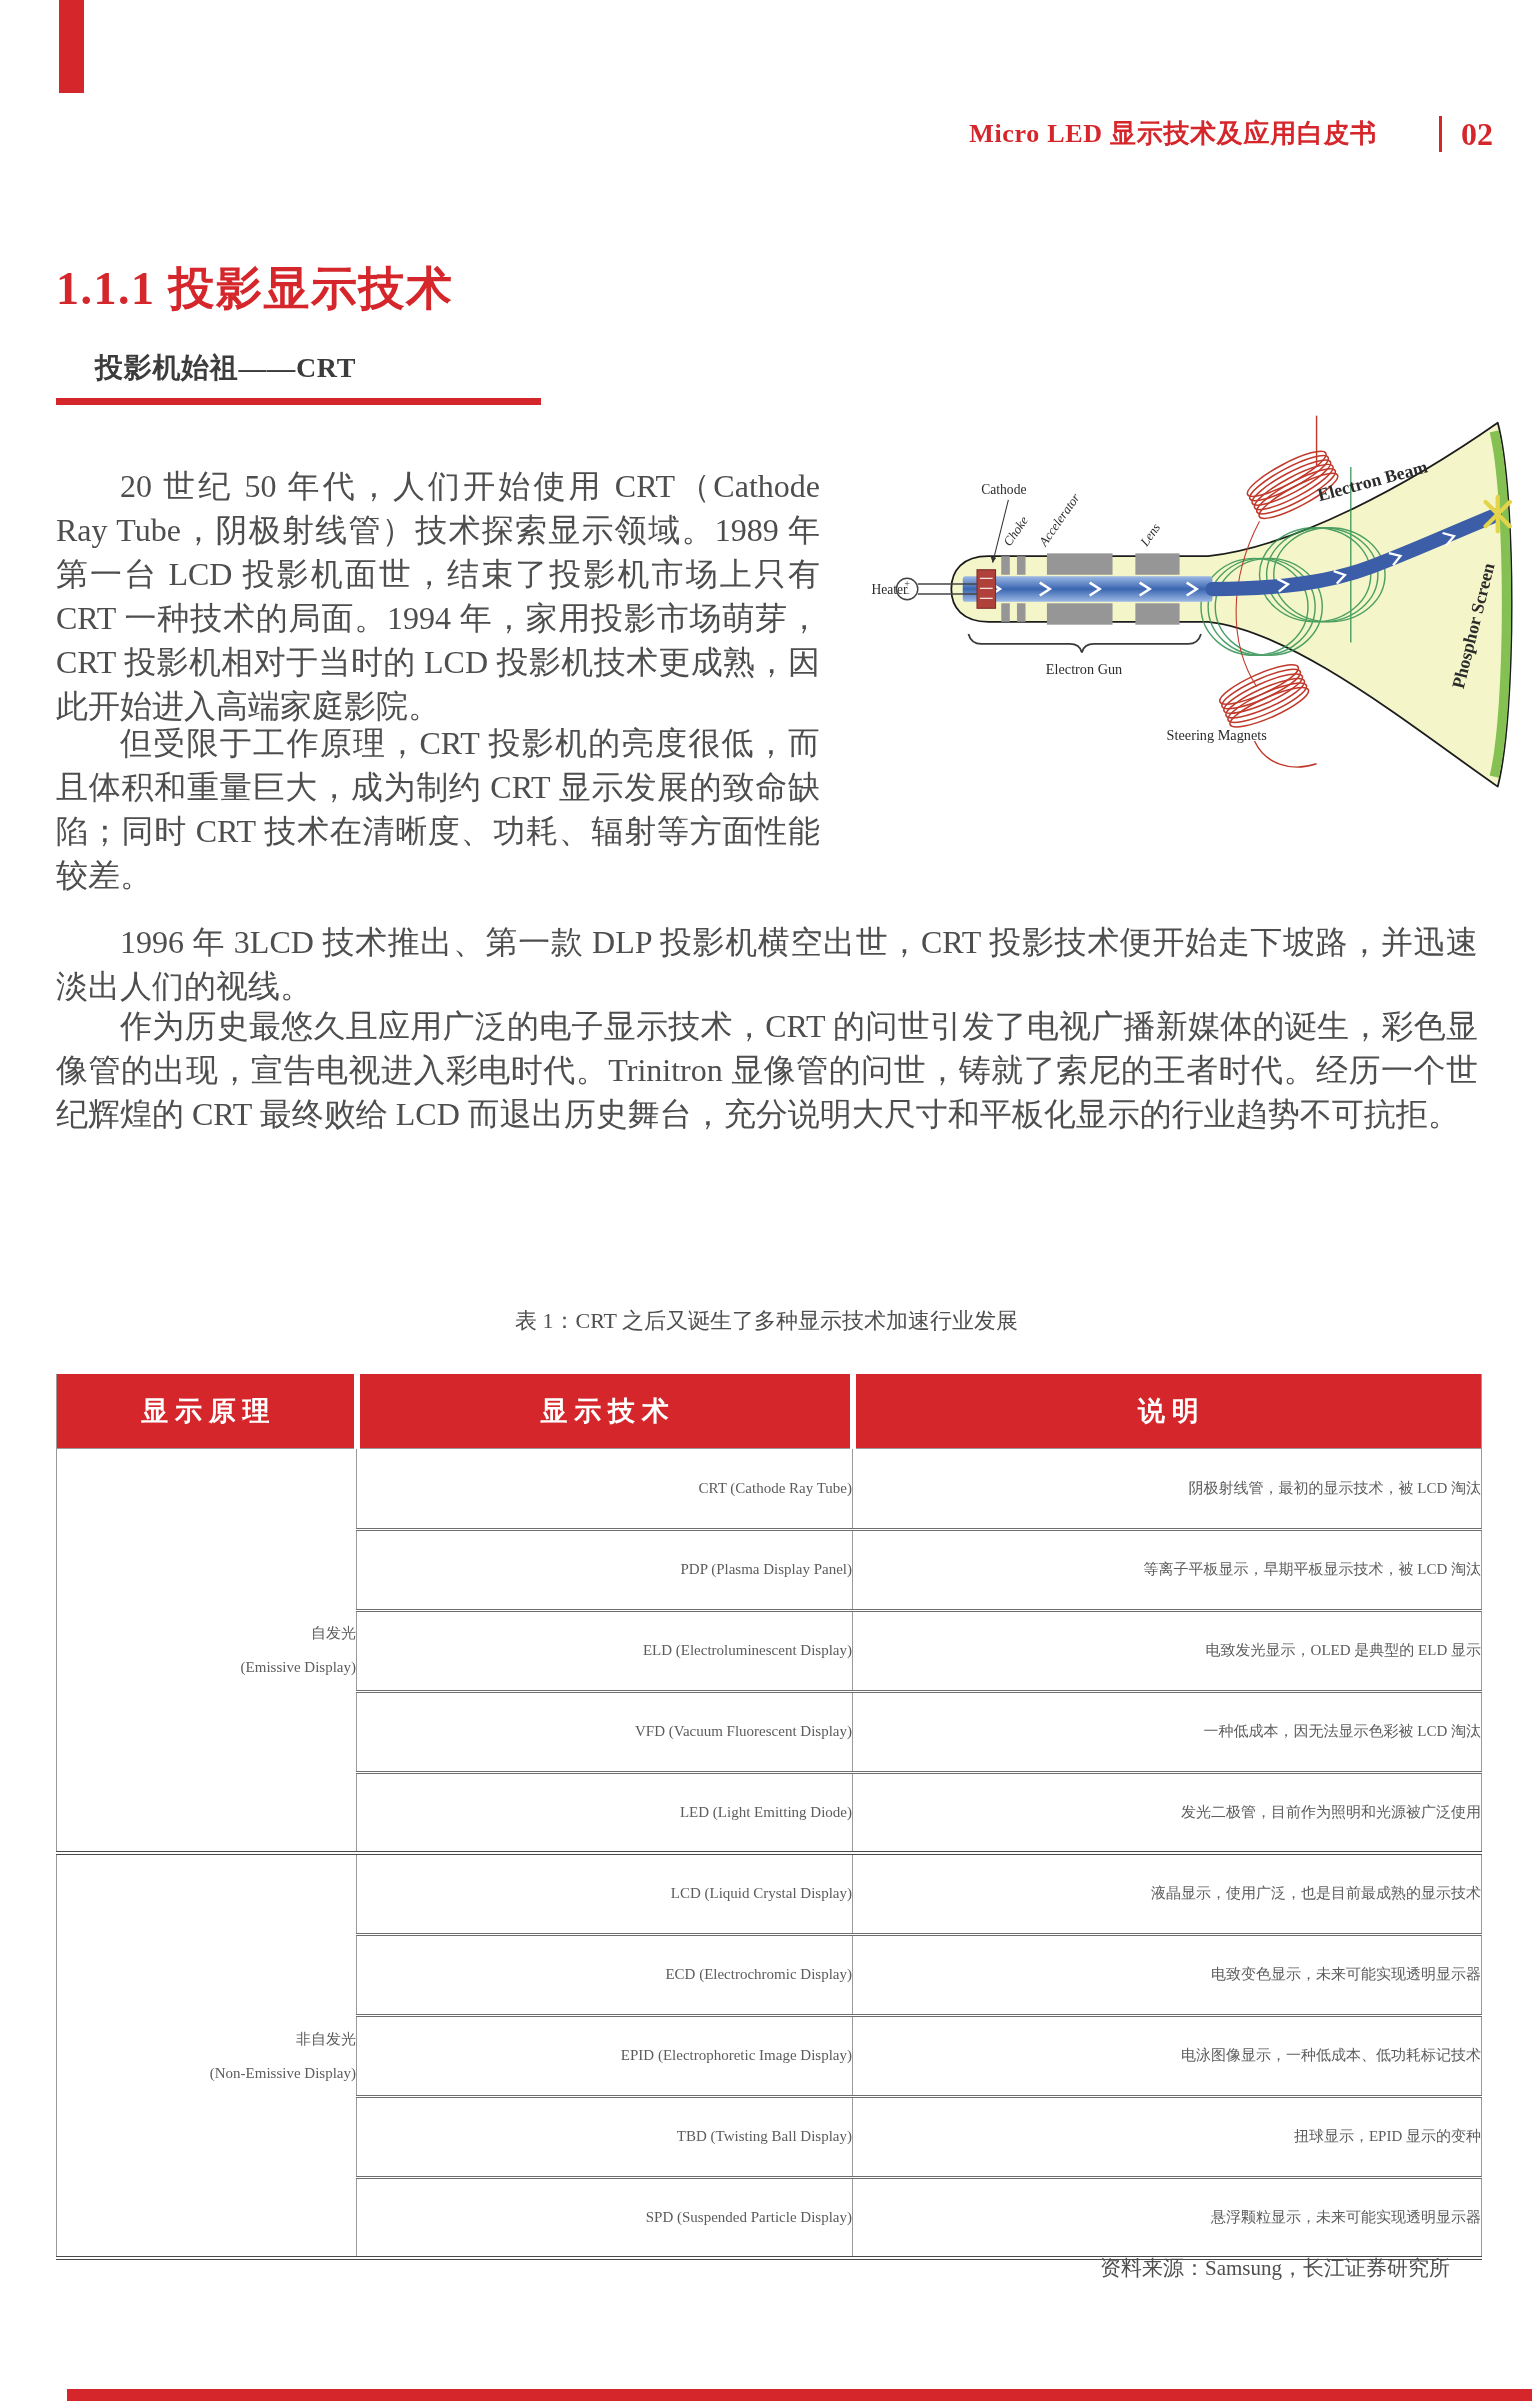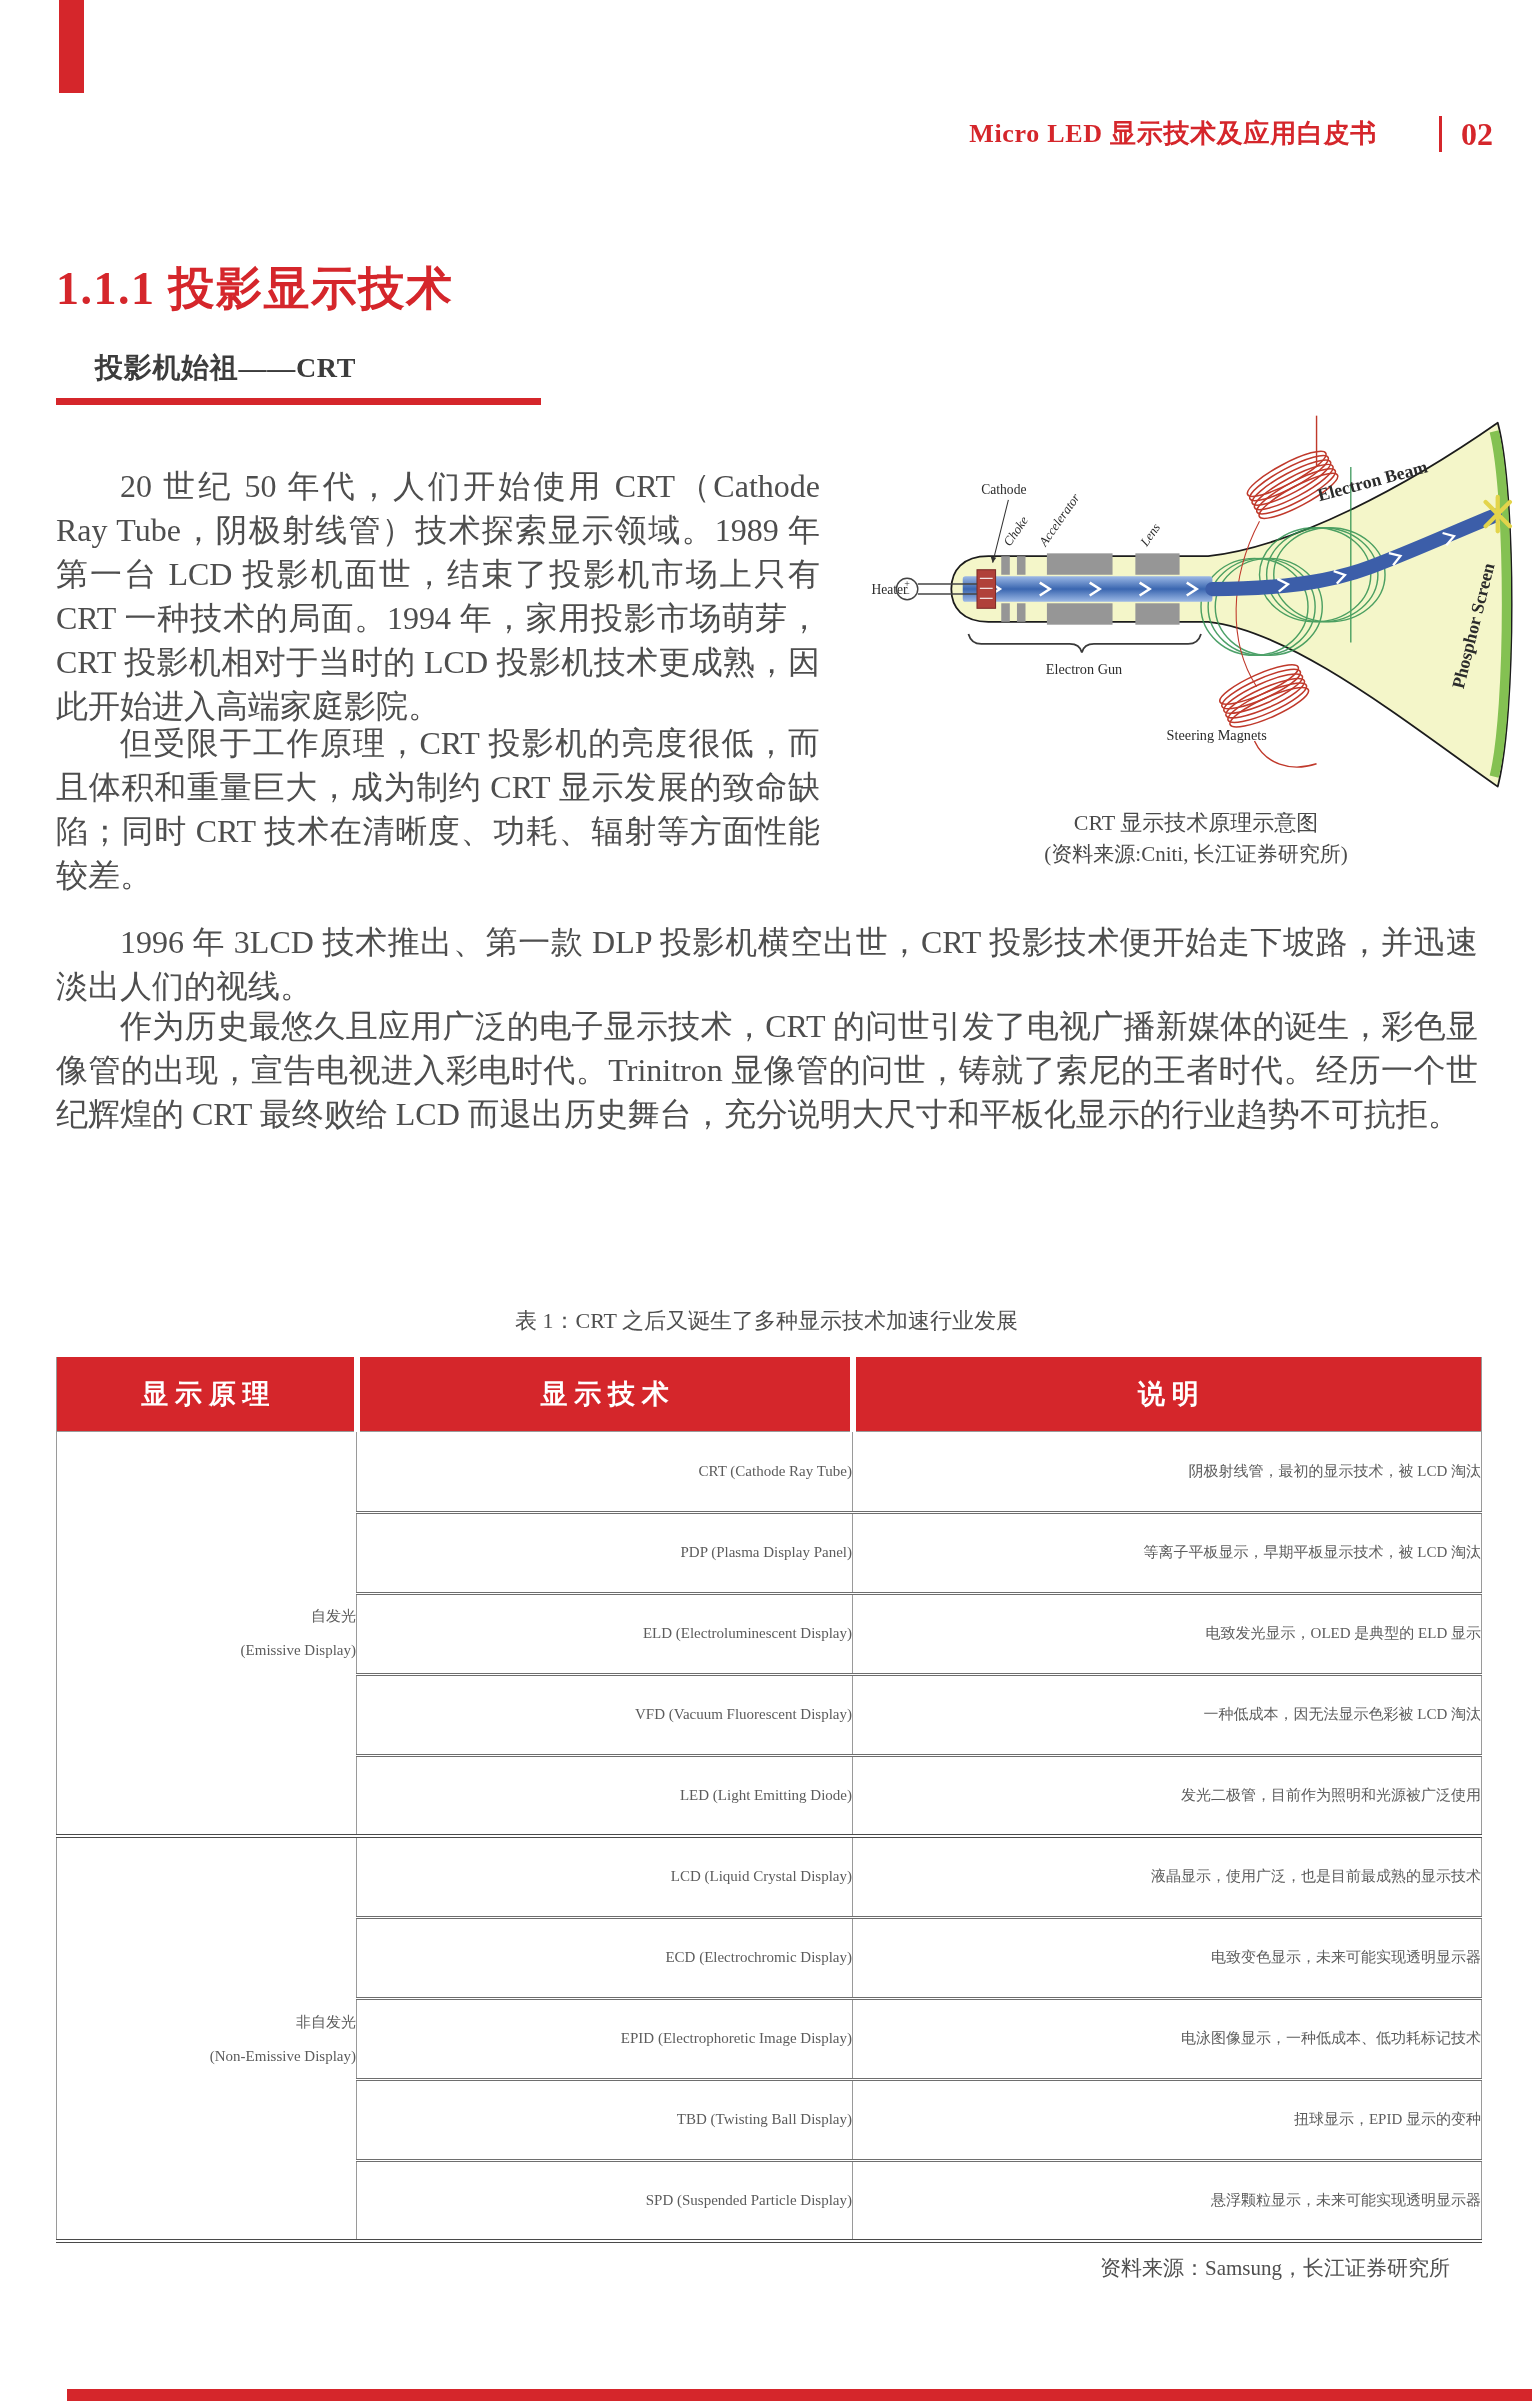--- a/index.html
+++ b/index.html
@@ -34,21 +34,21 @@
   .fig-cap1 { font-size:22px; color:#4a4a4a; margin-top:4.4px; }
   .fig-cap2 { font-size:21px; color:#4a4a4a; margin-top:1.5px; }
   .svg-label { font-family:"Liberation Serif","DejaVu Serif",serif; fill:#2b2b2b; }
 
   .table-title { position:absolute; left:0; top:1306px; width:100%; text-align:center;
                  font-size:22px; color:#4f4f4f; }
 
   .tbl-wrap { position:absolute; left:56px; top:1357px; width:1425px; }
   table.tbl { width:100%; border-collapse:collapse; table-layout:fixed;
               border-left:1.5px solid var(--line-gray); border-right:1.5px solid var(--line-gray);
-              border-bottom:4.4px double #4a4a4a; }
+              border-bottom:4.4px double #4a4a4a;margin-top:17px; }
   .tbl th { height:74px; background:var(--red); color:#ffffff; font-size:27px;
             font-weight:bold; text-align:center; vertical-align:middle; }
   .tbl th + th { border-left:6px solid #ffffff; }
   .tbl td { height:81px; text-align:right; vertical-align:middle;
             color:var(--cell-gray); font-size:15px; }
   .tbl td.tech, .tbl td.desc { border-left:1.5px solid var(--line-gray); }
   .tbl tr.row-first td { border-top:1.5px solid var(--line-gray); }
   .tbl tr.row-inner td { border-top:3px double #6e6e6e;padding-left:8px; }
   .tbl tr.row-section td { border-top:4.4px double #4a4a4a; }
   .tbl td.group { line-height:34px; }
@@ -188,24 +188,20 @@
     <text class="svg-label" transform="translate(162,196) rotate(-55)" font-size="18" font-style="italic">Choke</text>
     <text class="svg-label" transform="translate(212,196) rotate(-55)" font-size="18" font-style="italic">Accelerator</text>
     <text class="svg-label" transform="translate(354,196) rotate(-55)" font-size="18" font-style="italic">Lens</text>
 
     <path d="M104,318 Q108,332 122,332 L246,332 Q260,332 263,344 Q266,332 280,332 L412,332 Q426,332 430,318" stroke="#3a3a3a" stroke-width="2.5" fill="none"></path>
     <text class="svg-label" x="266" y="374" text-anchor="middle" font-size="20">Electron Gun</text>
     <text class="svg-label" x="452" y="466" text-anchor="middle" font-size="20">Steering Magnets</text>
     <text class="svg-label" transform="translate(596,132) rotate(-15)" font-size="25" font-weight="bold">Electron Beam</text>
     <text class="svg-label" transform="translate(798,396) rotate(-76)" font-size="25" font-weight="bold">Phosphor Screen</text>
   </svg>
-  <figcaption>
-    <div class="fig-cap1">CRT 显示技术原理示意图</div>
-    <div class="fig-cap2">(资料来源:Cniti, 长江证券研究所)</div>
-  </figcaption>
 </figure>
 
 <div class="table-title">表 1：CRT 之后又诞生了多种显示技术加速行业发展</div>
 
 <div class="tbl-wrap">
   <table class="tbl">
     <colgroup>
         <col style="width:300px">
         <col style="width:496px">
         <col style="width:629px">

